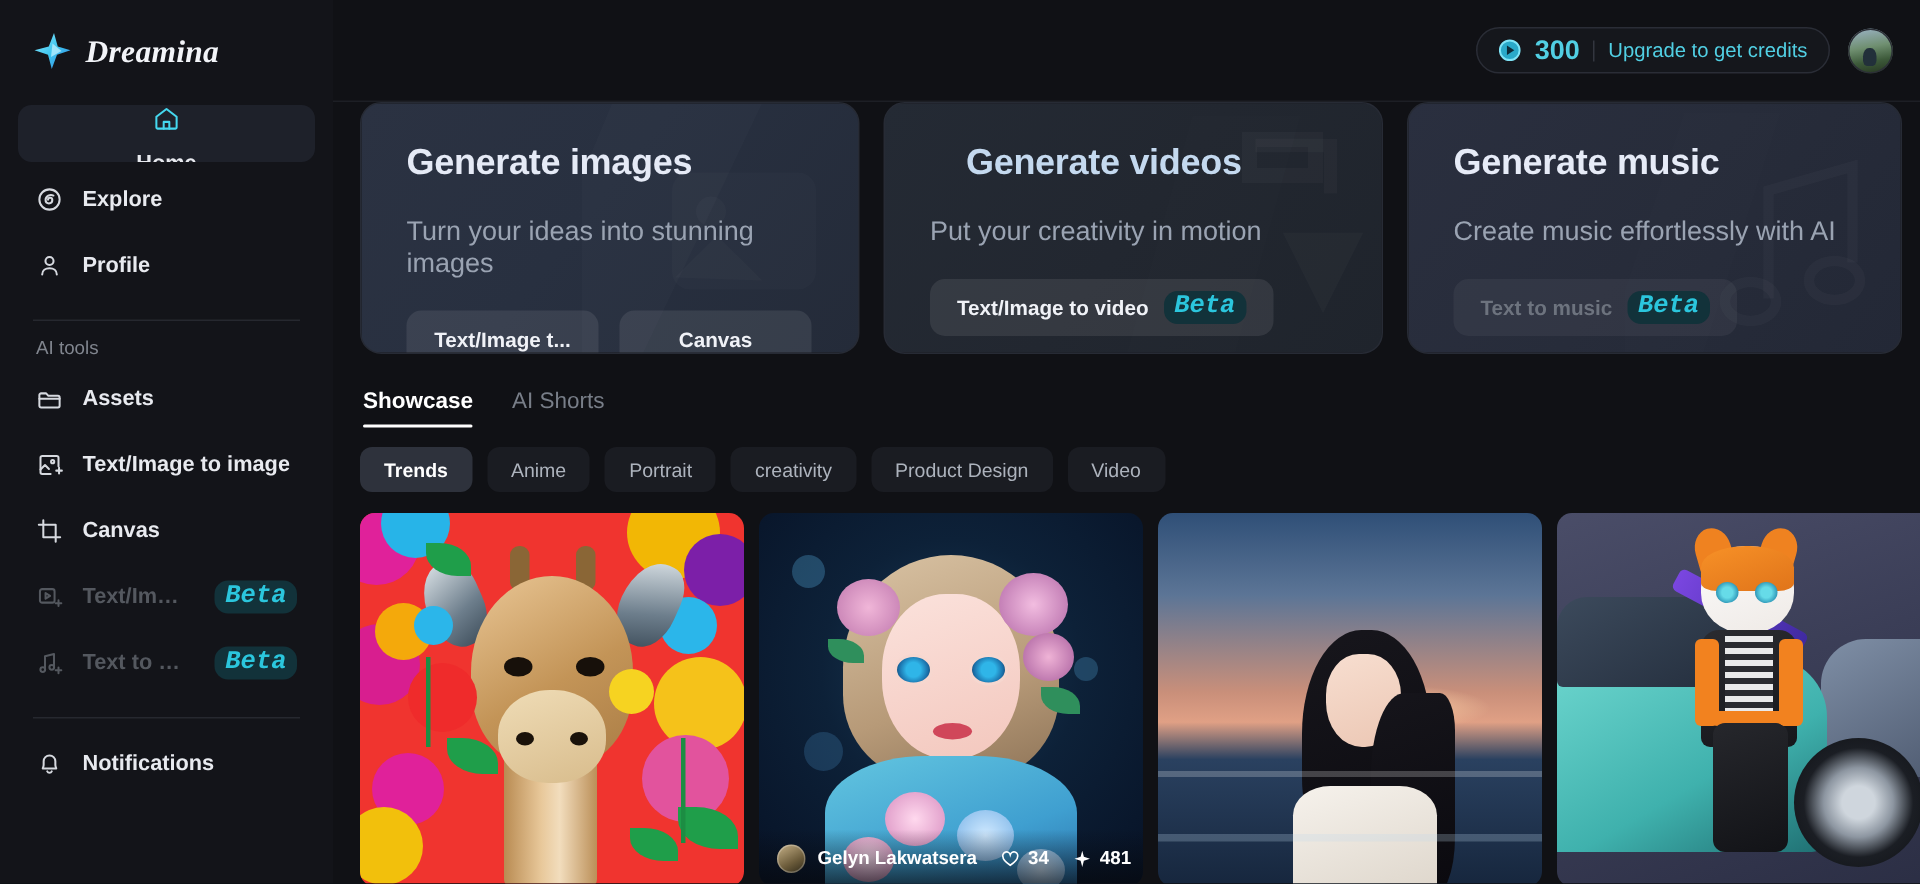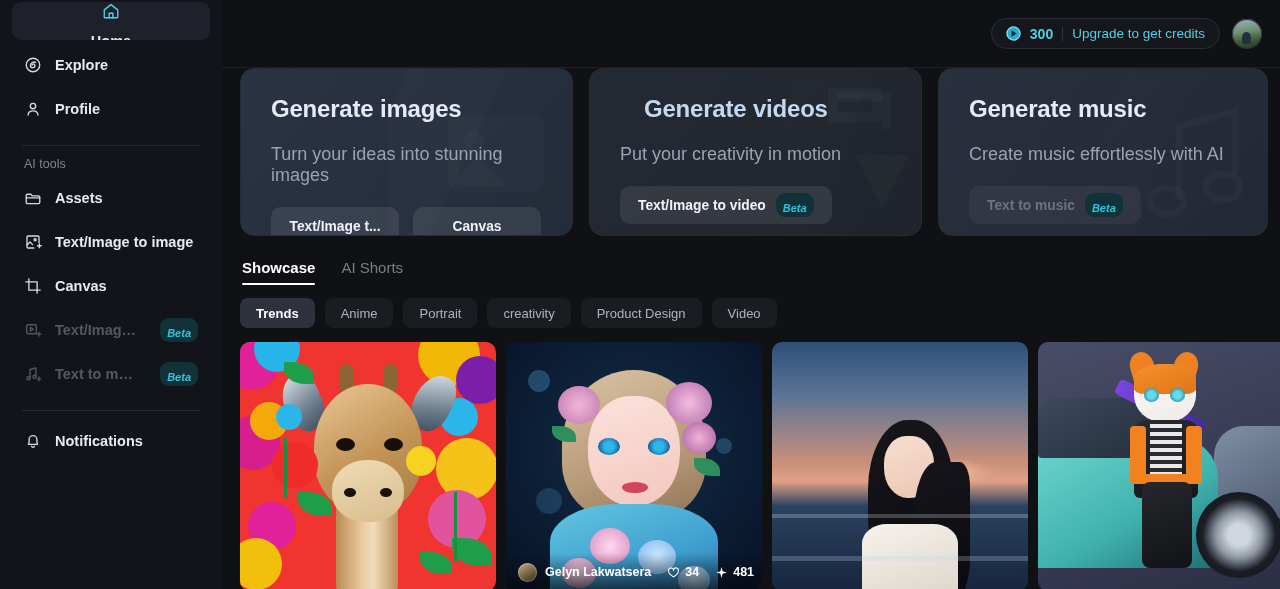--- a/index.html
+++ b/index.html
@@ -36,24 +36,24 @@
   }
   .nav-item .ico { width: 18px; height: 18px; flex: 0 0 18px; display: flex; align-items: center; justify-content: center; }
   .nav-item .ico svg { width: 18px; height: 18px; display:block; }
   .nav-item.active { background: #1e212a; flex-direction: column; }
   .nav-item.active .ico svg { stroke: #45d8ef; }
   .nav-item.disabled { color: #54585f; }
   .nav-item.disabled .ico svg { stroke: #54585f; }
   .nav-label { white-space: nowrap; overflow: hidden; text-overflow: ellipsis; }
   .nav-item.trunc .nav-label { max-width: 92px; }
   .beta {
-    font-family: Liberation Sans, sans-serif;
-    font-style: italic; font-weight: 700; font-size: 11px;
+    font-family: Liberation Mono, monospace;
+    font-style: italic; font-weight: 700; font-size: 17px;
     color: #2bc6dd; background: #12323a;
-    border-radius: 9px; padding: 9px 7px 2px; margin-left: 6px;
+    border-radius: 9px; padding: 1px 7px 2px; margin-left: 6px;
     line-height: 1.15; white-space: nowrap;
   }
   .divider { height: 1px; background: #26282f; margin: 11px 10px 11px; }
   .section-label { color: #80858e; font-size: 12.5px; padding: 0 12px 8px; }
   .sb-top { padding-top: 2px; }
 
   
   .main { flex: 1 1 auto; position: relative; height: 589px; background: #101115; overflow: hidden; }
   .header {
     height: 68px; display: flex; align-items: center; justify-content: flex-end;
@@ -61,21 +61,21 @@
     border-bottom: 1px solid #1d1f25;
     background: #101115;
   }
   .credits-pill {
     display: flex; align-items: center; gap: 9px;
     height: 31px; padding: 0 14px;
     border: 1px solid #2a2d36; border-radius: 16px;
     background: #15171c; cursor: pointer;
   }
   .credits-pill .coin { width: 15px; height: 15px; flex:0 0 15px; display:block; }
-  .credits-amount { color: #51cfe3; font-size: 14px; font-weight: 700; }
+  .credits-amount { color: #51cfe3; font-size: 18px; font-weight: 700; }
   .pipe { width: 1px; height: 14px; background: #33363f; }
   .upgrade-link { color: #51cfe3; font-size: 13.5px; cursor: pointer; }
   .avatar {
     width: 30px; height: 30px; border-radius: 50%; cursor: pointer;
     background: linear-gradient(170deg,#9db4c9 0%,#6f8f70 42%,#3d5a3a 70%,#24331f 100%);
     box-shadow: inset 0 0 0 1px #2c2f37;
     position: relative; overflow: hidden;
   }
   .avatar::after {
     content:""; position:absolute; left: 34%; top: 44%; width: 30%; height: 42%;
@@ -201,20 +201,34 @@
   .cat-belt { position: absolute; left: 104px; top: 132px; width: 50px; height: 10px; background: #f2821f; border-radius: 3px; }
   .cat-legs { position: absolute; left: 104px; top: 140px; width: 50px; height: 86px; background: linear-gradient(160deg,#26272c,#121317); border-radius: 8px; }
 </style>
 </head>
 <body>
 
 <div class="app">
 
   <aside class="sidebar">
 
+    <div class="logo-row">
+      <svg class="logo-mark" viewBox="0 0 26 26">
+        <defs>
+          <linearGradient id="lg" x1="0" y1="0" x2="1" y2="1">
+            <stop offset="0" stop-color="#8fe8ff"></stop>
+              <stop offset="0.5" stop-color="#3fc7ef"></stop>
+              <stop offset="1" stop-color="#2f7fe0"></stop>
+          </linearGradient>
+        </defs>
+        <path d="M14 1 L16.5 10 L25 12.5 L16 15.5 L12.5 25 L10 15.5 L1 12.5 L10.5 10 Z" fill="url(#lg)"></path>
+        <path d="M13 8 L19 13 L12 17 Z" fill="#bff0ff" opacity=".75"></path>
+      </svg>
+      <span class="logo-text">Dreamina</span>
+    </div>
 
     <div class="sb-top">
 
       <div class="nav-item active">
         <span class="ico">
           <svg viewBox="0 0 24 24" fill="none" stroke="#45d8ef" stroke-width="1.8" stroke-linecap="round" stroke-linejoin="round">
             <path d="M3 10.5 L12 3.5 L21 10.5 V20 a1 1 0 0 1 -1 1 H4 a1 1 0 0 1 -1 -1 Z"></path>
             <path d="M9.5 21 v-6 h5 v6"></path>
           </svg>
         </span>

